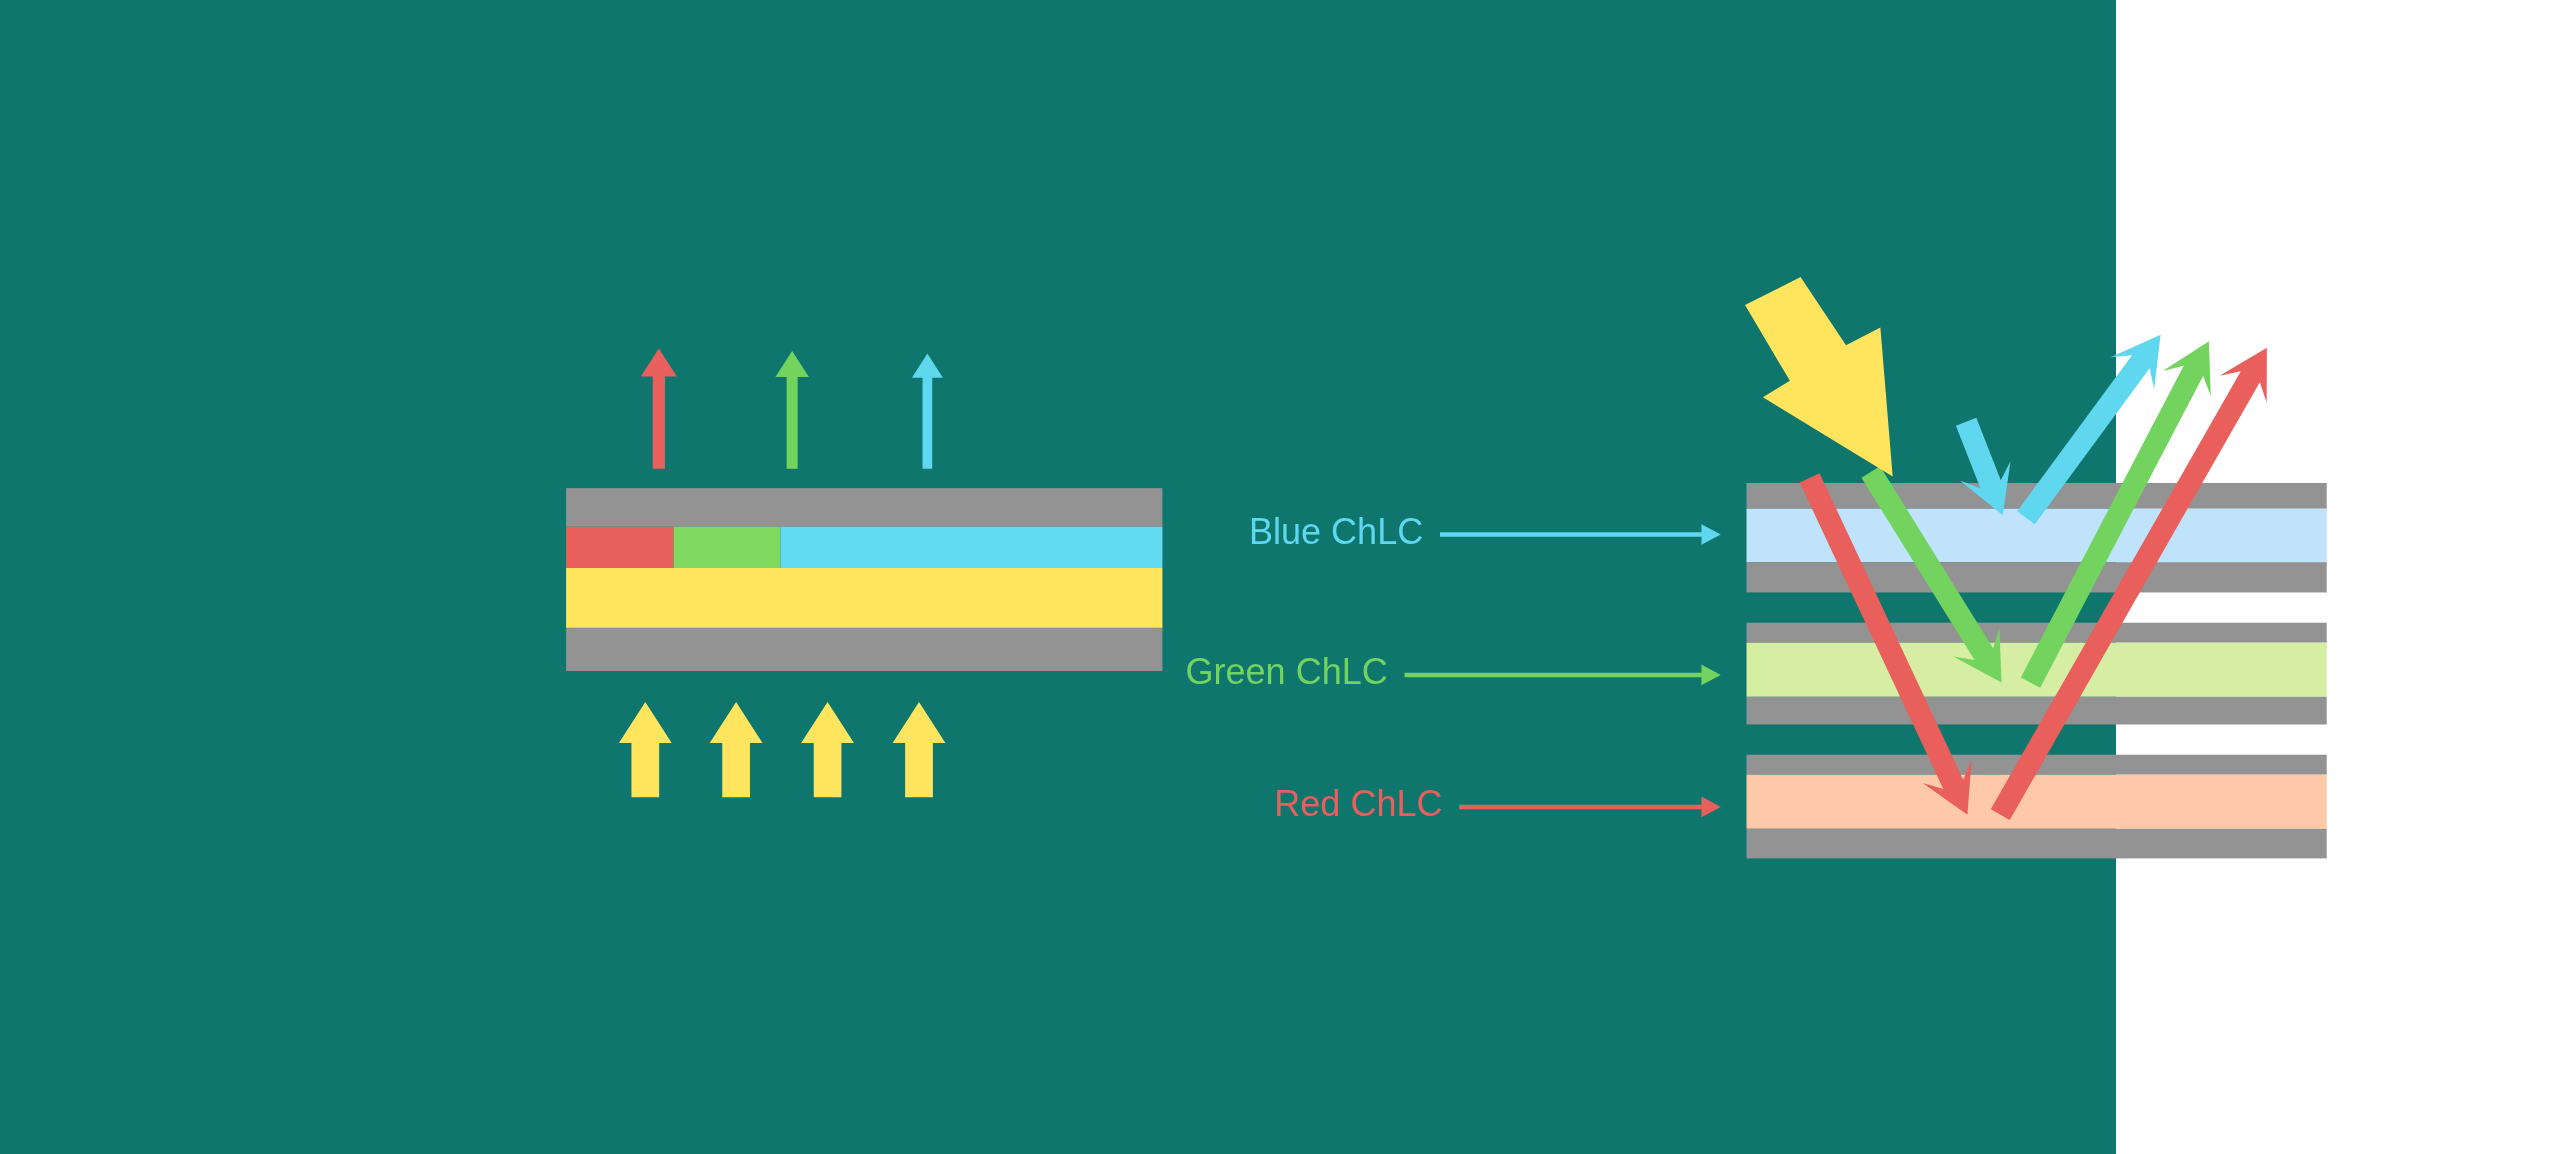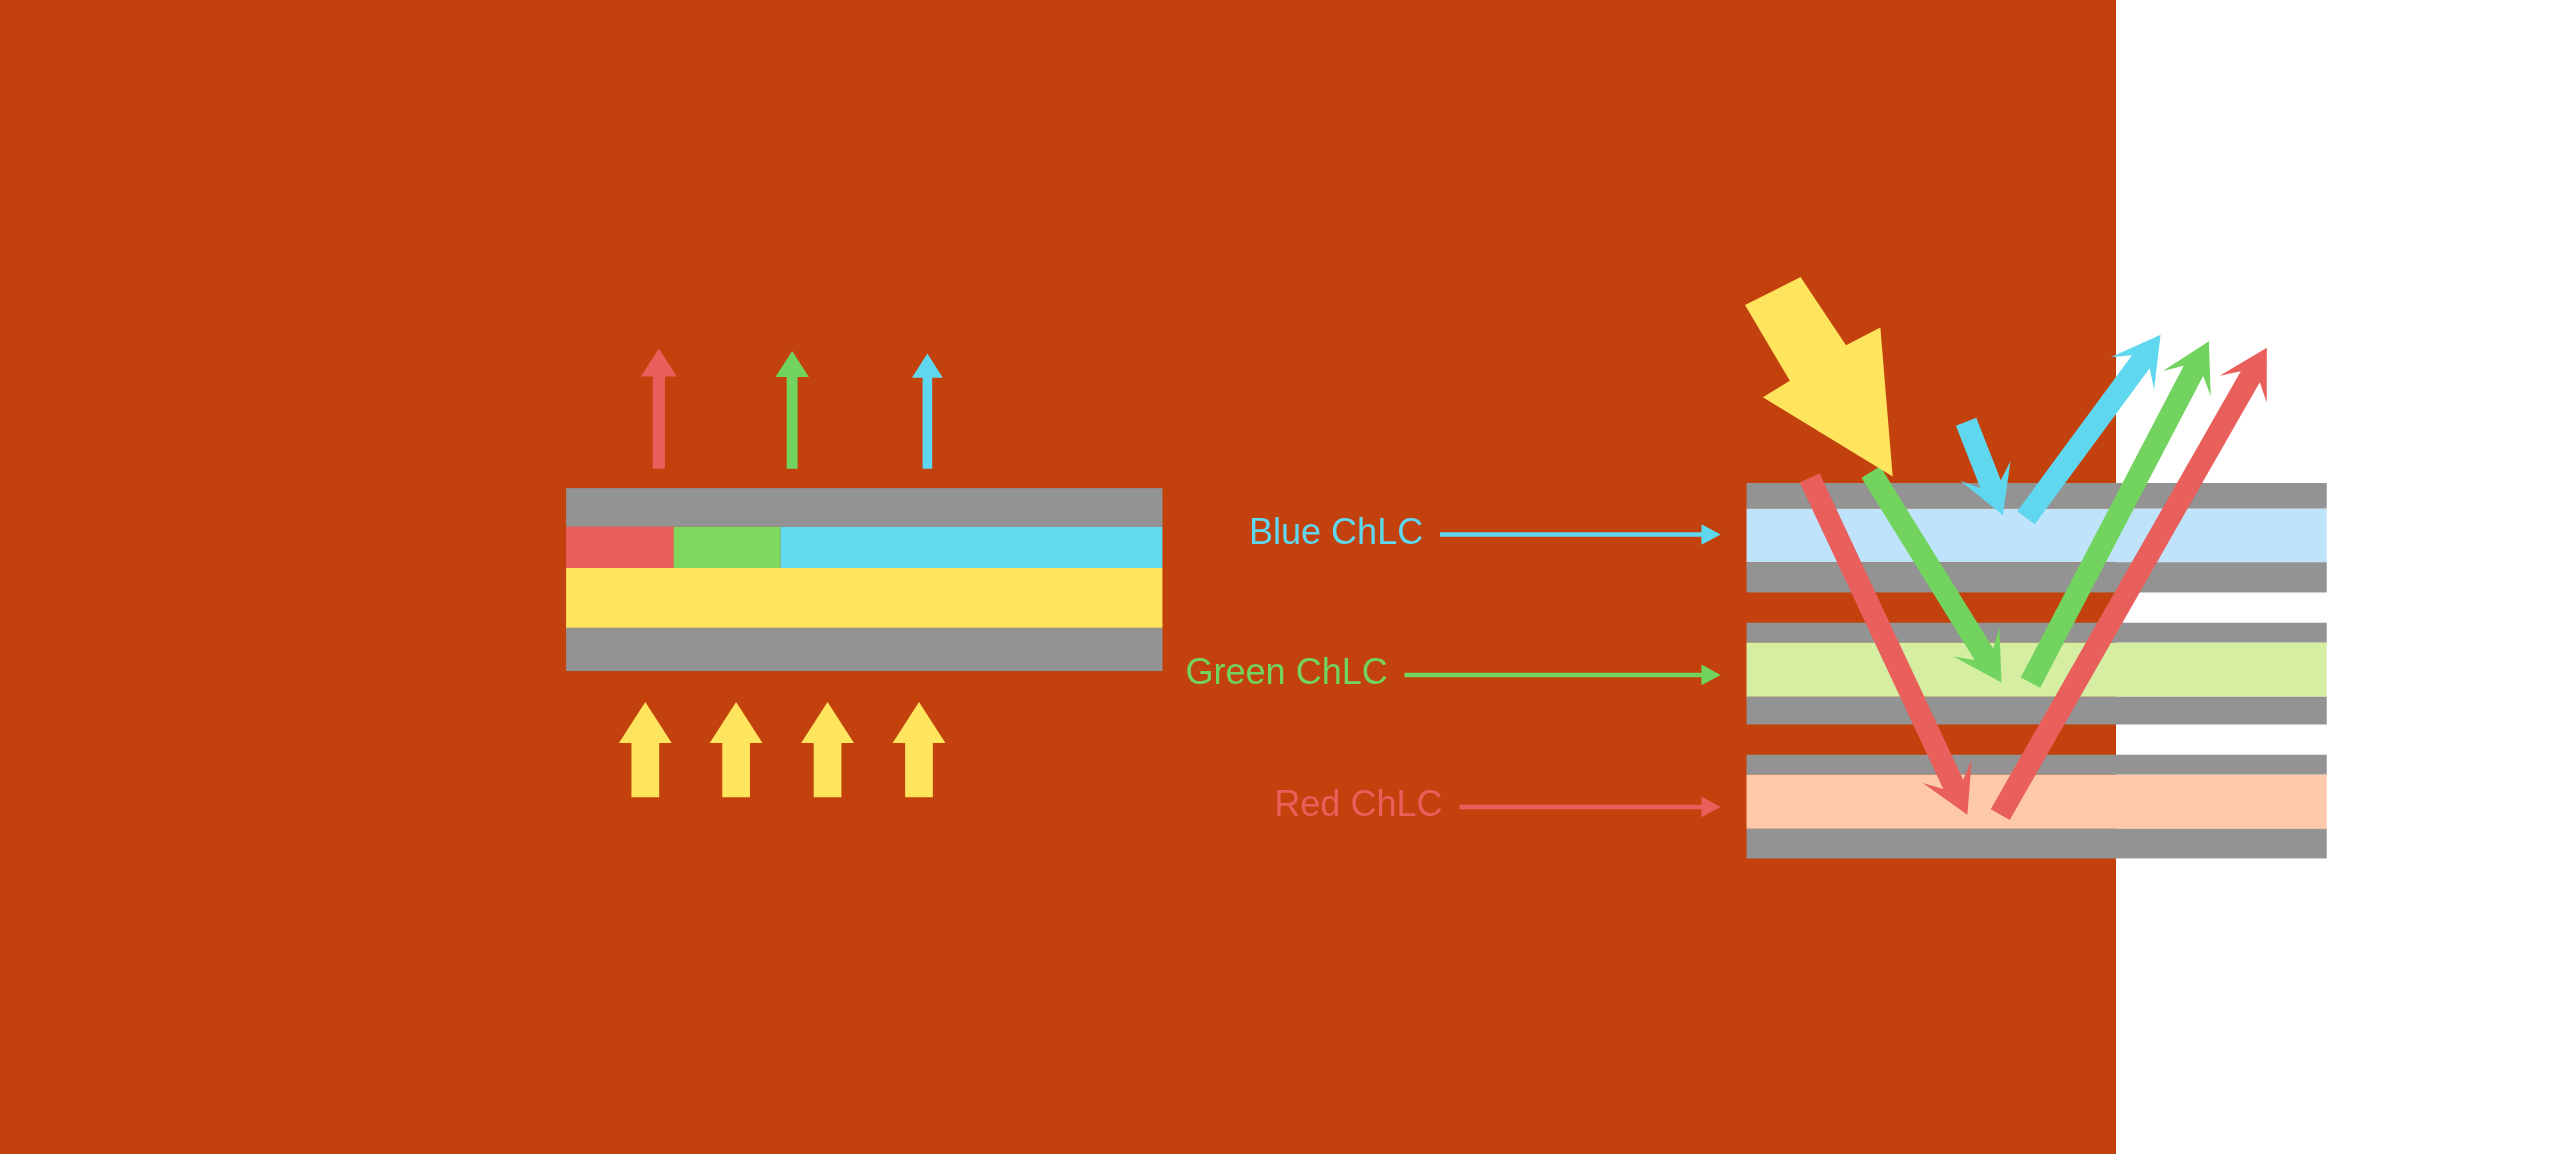--- a/index.html
+++ b/index.html
@@ -1,18 +1,18 @@
 <!DOCTYPE html>
 <html style="font-size:10.3px"><head>
 <meta charset="utf-8">
 <title>ChLC Stack Diagram</title>
 <style>
   html,body{margin:0;padding:0;background:#ffffff;}
   body{width:2576px;height:1154px;overflow:hidden;font-family:"Liberation Sans",sans-serif;}
-  #stage{position:relative;width:2116px;height:1154px;background:#c2410c;}
+  #stage{position:relative;width:2116px;height:1154px;background:#0f766e;}
   svg{display:block;}
 </style>
 </head>
 <body>
 
 <div id="stage">
   <svg id="svg-root" width="2576" height="1154" viewBox="0 0 4000 1792" xmlns="http://www.w3.org/2000/svg">
       <polygon points="1002,1090 1043,1153.96 1023.5,1153.96 1023.5,1238 980.5,1238 980.5,1153.96 961,1153.96" fill="#ffe45e"></polygon>
       <polygon points="1143,1090 1184,1153.96 1164.5,1153.96 1164.5,1238 1121.5,1238 1121.5,1153.96 1102,1153.96" fill="#ffe45e"></polygon>
       <polygon points="1285,1090 1326,1153.96 1306.5,1153.96 1306.5,1238 1263.5,1238 1263.5,1153.96 1244,1153.96" fill="#ffe45e"></polygon>

